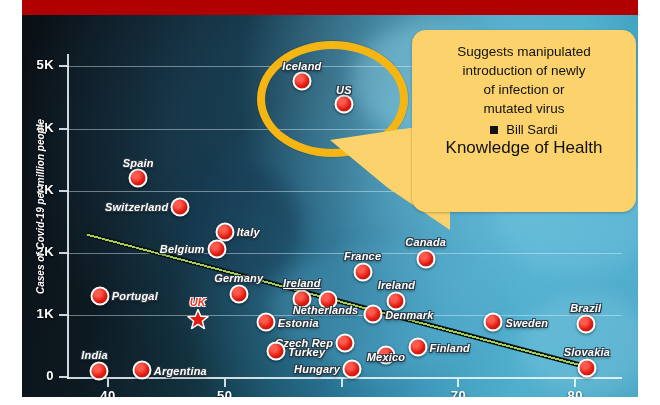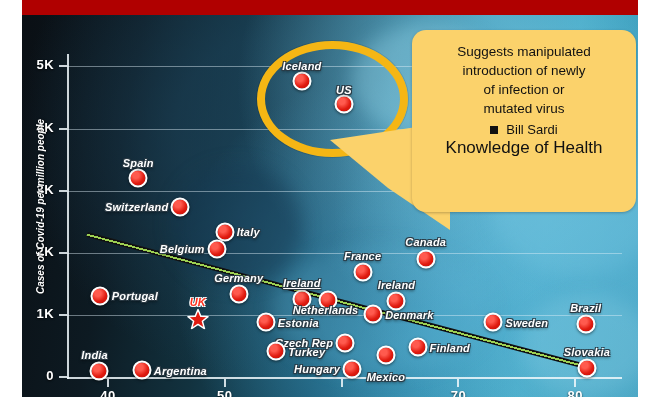--- a/index.html
+++ b/index.html
@@ -157,21 +157,21 @@
         <div class="lbl uk" style="top: 286.612px; left: 175.863px; transform: translate(-50%, -50%);">UK</div>
         <div class="pt" style="left: 243.632px; top: 307.338px;"></div>
         <div class="lbl" style="top: 308.338px; left: 255.632px; transform: translate(0px, -50%);">Estonia</div>
         <div class="pt" style="left: 323.084px; top: 328.458px;"></div>
         <div class="lbl" style="top: 328.458px; left: 311.084px; transform: translate(-100%, -50%);">Czech Rep</div>
         <div class="pt" style="left: 254.147px; top: 335.912px;"></div>
         <div class="lbl" style="top: 336.912px; left: 266.147px; transform: translate(0px, -50%);">Turkey</div>
         <div class="pt" style="left: 395.526px; top: 332.185px;"></div>
         <div class="lbl" style="top: 333.185px; left: 407.526px; transform: translate(0px, -50%);">Finland</div>
         <div class="pt" style="left: 363.979px; top: 340.26px;"></div>
-        <div class="lbl" style="top: 362px; left: 363.979px; transform: translate(-50%, -50%);">Mexico</div>
+        <div class="lbl" style="top: 342px; left: 363.979px; transform: translate(-50%, -50%);">Mexico</div>
         <div class="pt" style="left: 330.095px; top: 353.925px;"></div>
         <div class="lbl" style="top: 353.925px; left: 318.095px; transform: translate(-100%, -50%);">Hungary</div>
         <div class="pt" style="left: 564.947px; top: 353.304px;"></div>
         <div class="lbl" style="top: 337.304px; left: 564.947px; transform: translate(-50%, -50%);">Slovakia</div>
         <div class="pt" style="left: 76.5474px; top: 356.41px;"></div>
         <div class="lbl" style="top: 340.41px; left: 72.5474px; transform: translate(-50%, -50%);">India</div>
         <div class="pt" style="left: 119.779px; top: 354.546px;"></div>
         <div class="lbl" style="top: 355.546px; left: 131.779px; transform: translate(0px, -50%);">Argentina</div>
       </div>
   </div>

